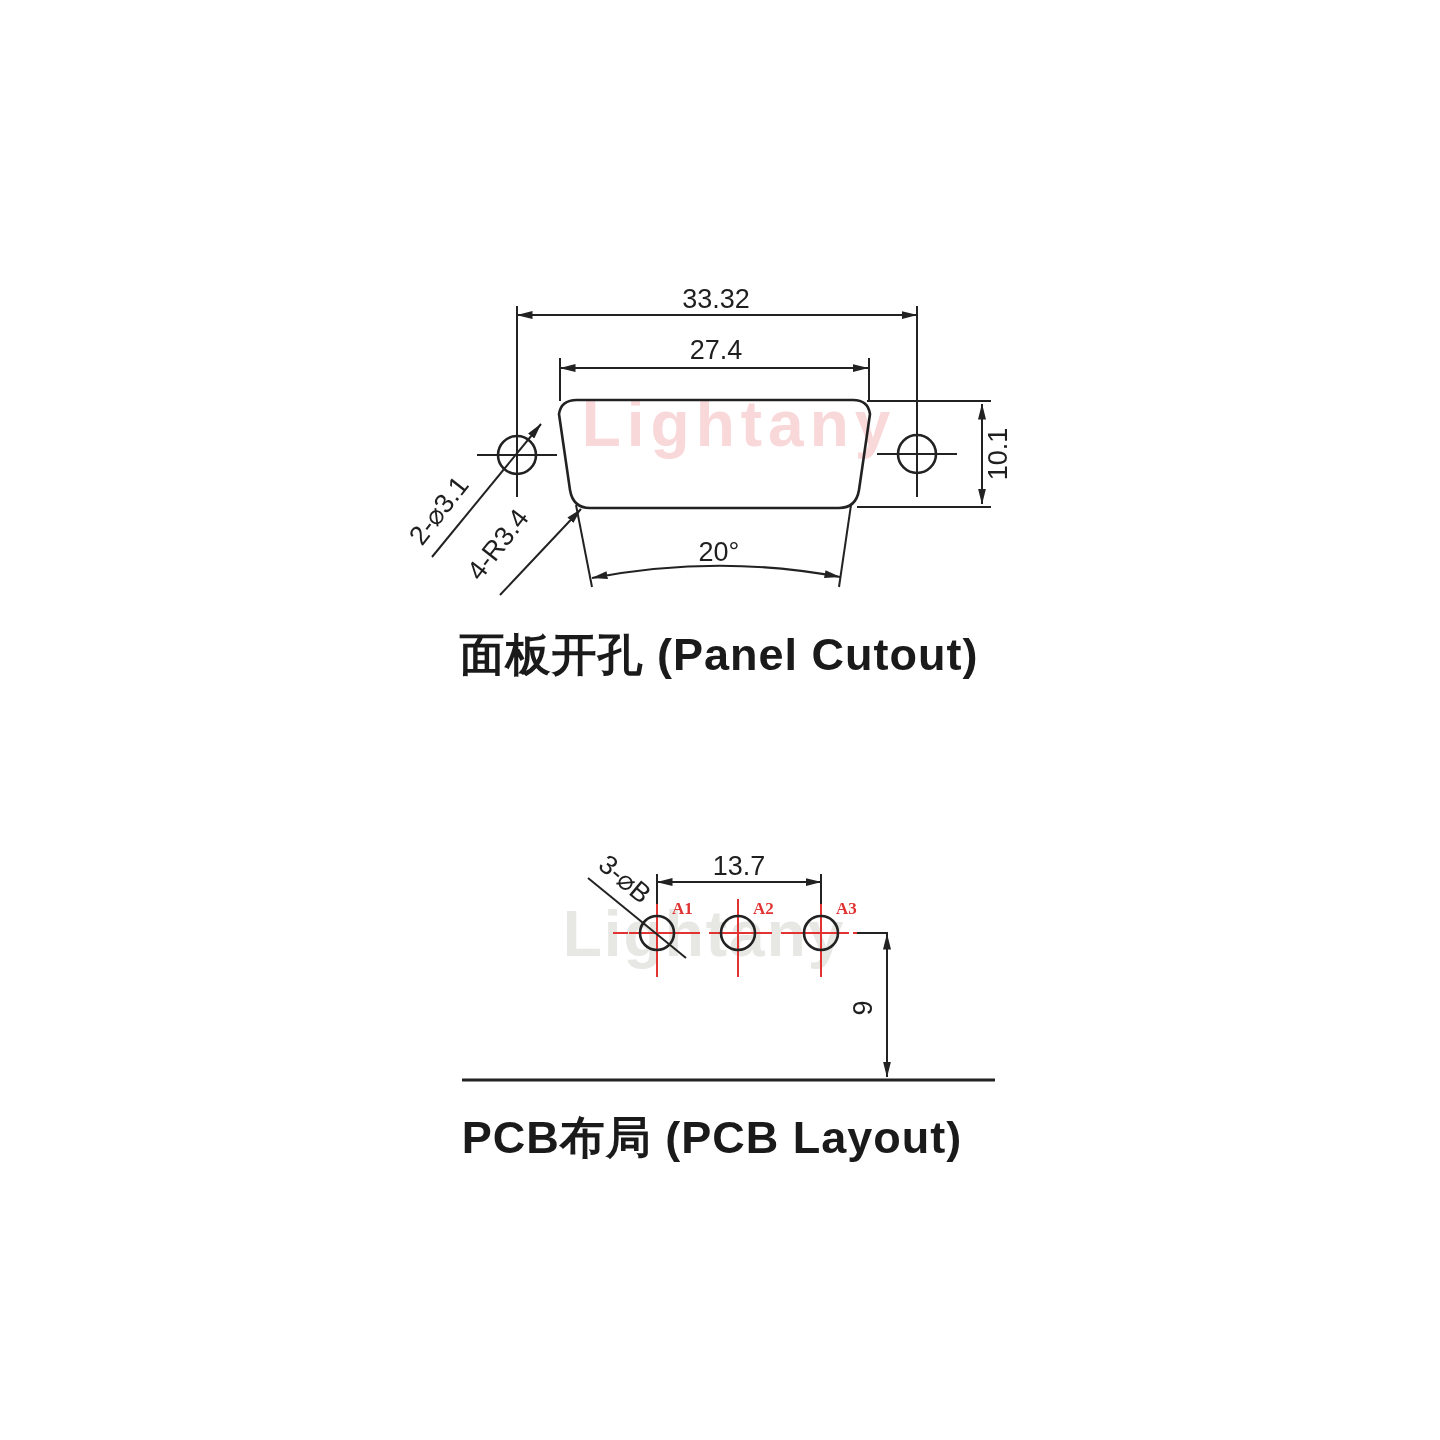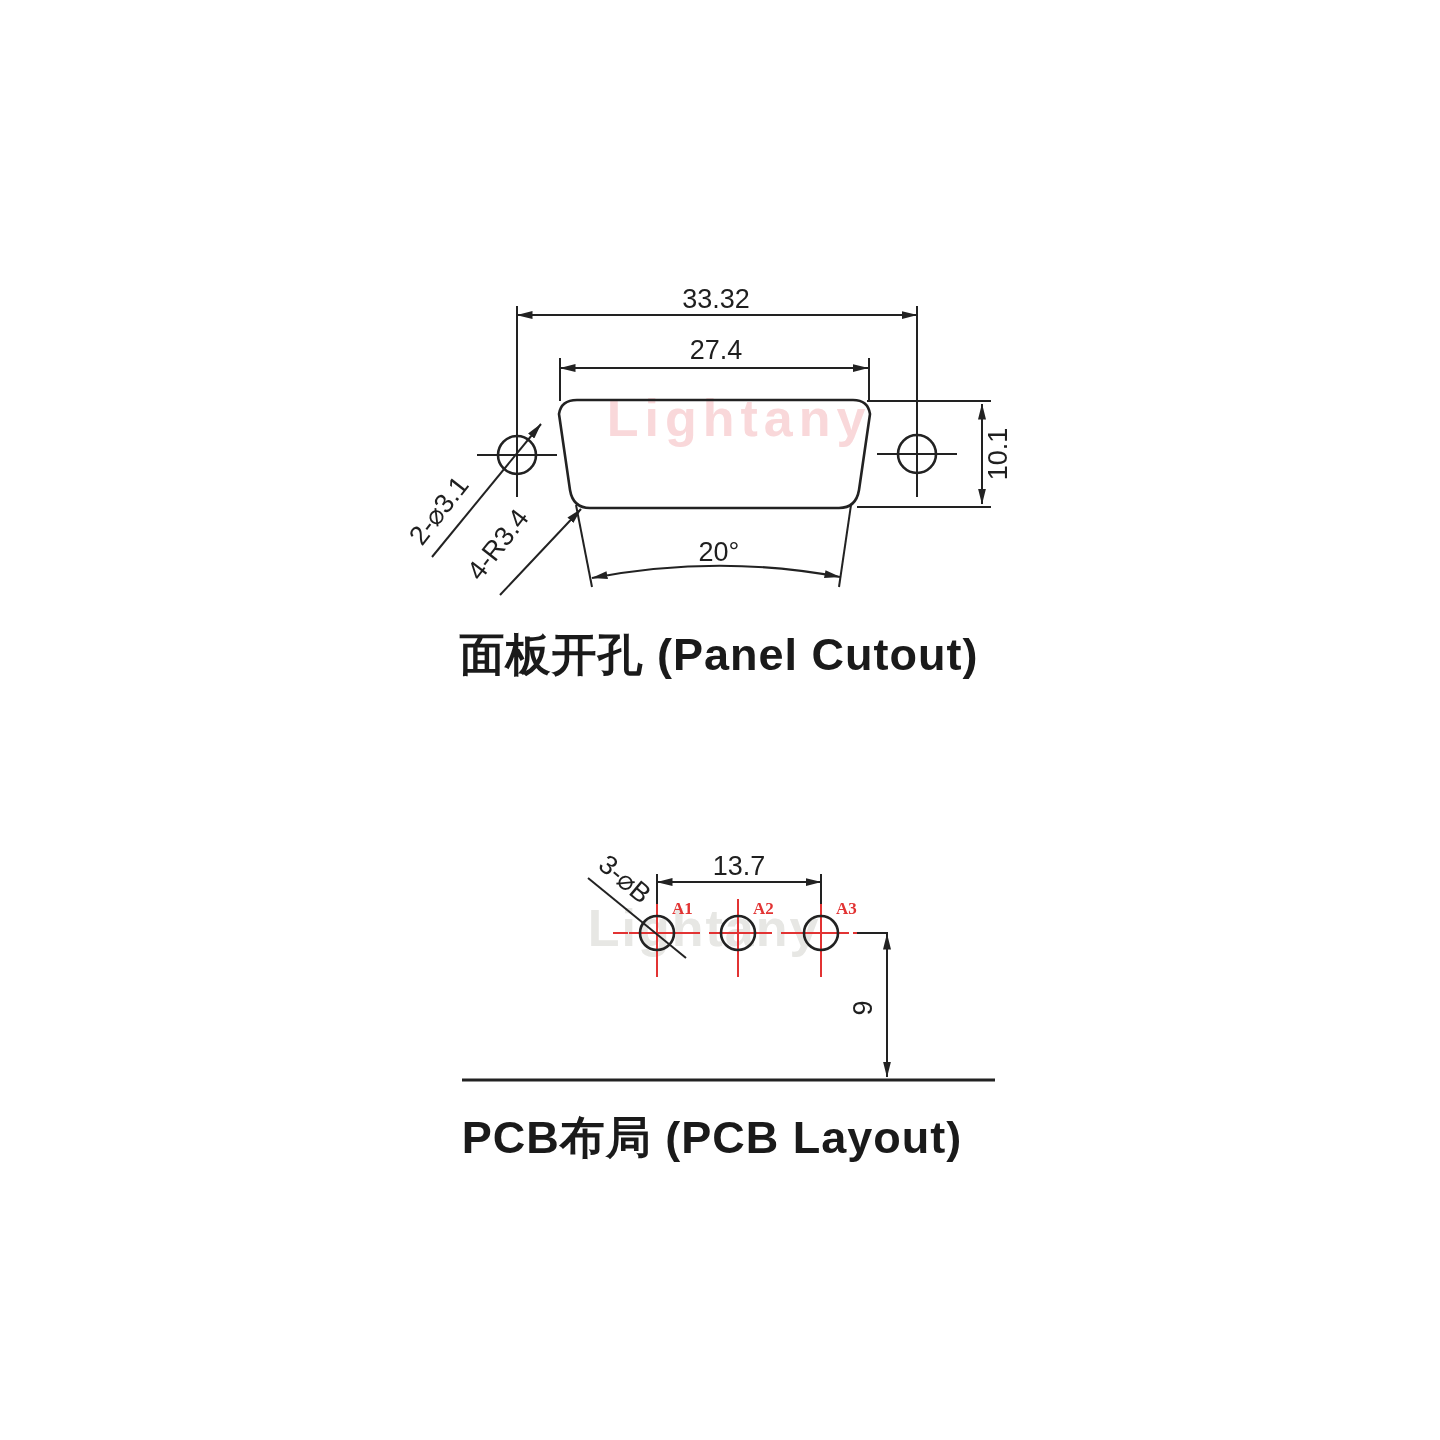--- a/index.html
+++ b/index.html
@@ -8,21 +8,21 @@
     width:1440px;height:1440px;
     background:#ffffff;
     overflow:hidden;
     font-family:"Liberation Sans","DejaVu Sans",sans-serif;
   }
   .watermark{
     position:absolute;
     transform:translateX(-50%);
     font-family:"Liberation Sans","DejaVu Sans",sans-serif;
     font-weight:700;
-    font-size:52px;
+    font-size:64px;
     letter-spacing:6px;
     line-height:1;
     white-space:nowrap;
     z-index:0;
     user-select:none;
   }
   #wm-top{left:739px;top:392px;color:#f9d8da;}
   #wm-bottom{left:704px;top:902px;color:#e7e7e4;letter-spacing:2px;}
   #drawing-svg{position:absolute;left:0;top:0;z-index:1;}
   .title{

